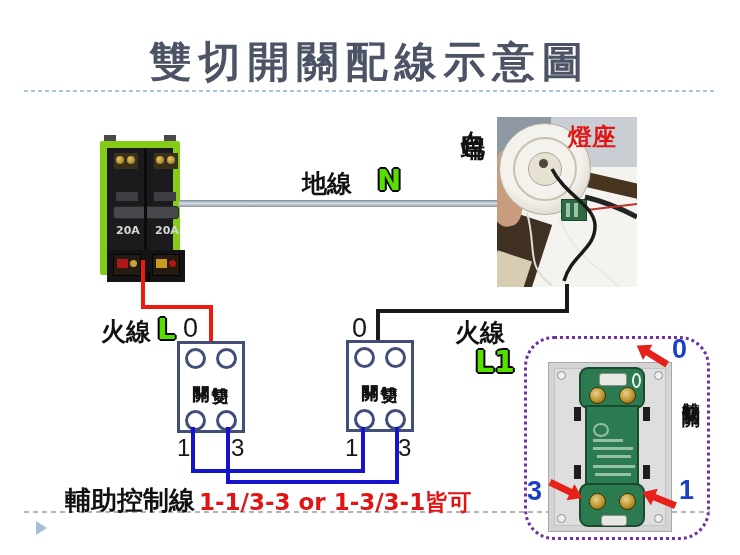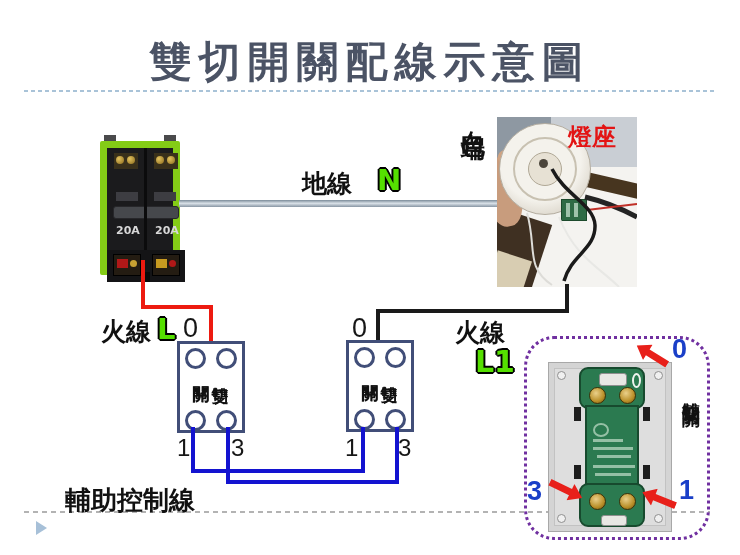--- a/index.html
+++ b/index.html
@@ -237,20 +237,21 @@
   <div class="digit" style="left:398px;top:434px;font-size:24px;">3</div>
 
   <div class="wire w-blue" style="left:191px;top:427px;width:4px;height:46px;"></div>
   <div class="wire w-blue" style="left:191px;top:469px;width:174px;height:4px;"></div>
   <div class="wire w-blue" style="left:361px;top:427px;width:4px;height:46px;"></div>
   <div class="wire w-blue" style="left:226px;top:427px;width:4px;height:57px;"></div>
   <div class="wire w-blue" style="left:226px;top:480px;width:173px;height:4px;"></div>
   <div class="wire w-blue" style="left:395px;top:427px;width:4px;height:57px;"></div>
 
   <div class="lab" style="left:65px;top:483px;font-size:26px;">輔助控制線</div>
+  <div class="lab" style="left:199px;top:487px;font-size:23px;color:#e21515;">1-1/3-3 or 1-3/3-1皆可</div>
 
   <div class="purple-box"></div>
 
   <div class="swphoto">
     <div class="sp-inner"></div>
     <div class="sp-screw" style="left:8px;top:8px;"></div>
     <div class="sp-screw" style="left:105px;top:8px;"></div>
     <div class="sp-screw" style="left:8px;top:151px;"></div>
     <div class="sp-screw" style="left:105px;top:151px;"></div>
     <div class="sp-cap" style="left:30px;top:4px;width:66px;height:42px;">

